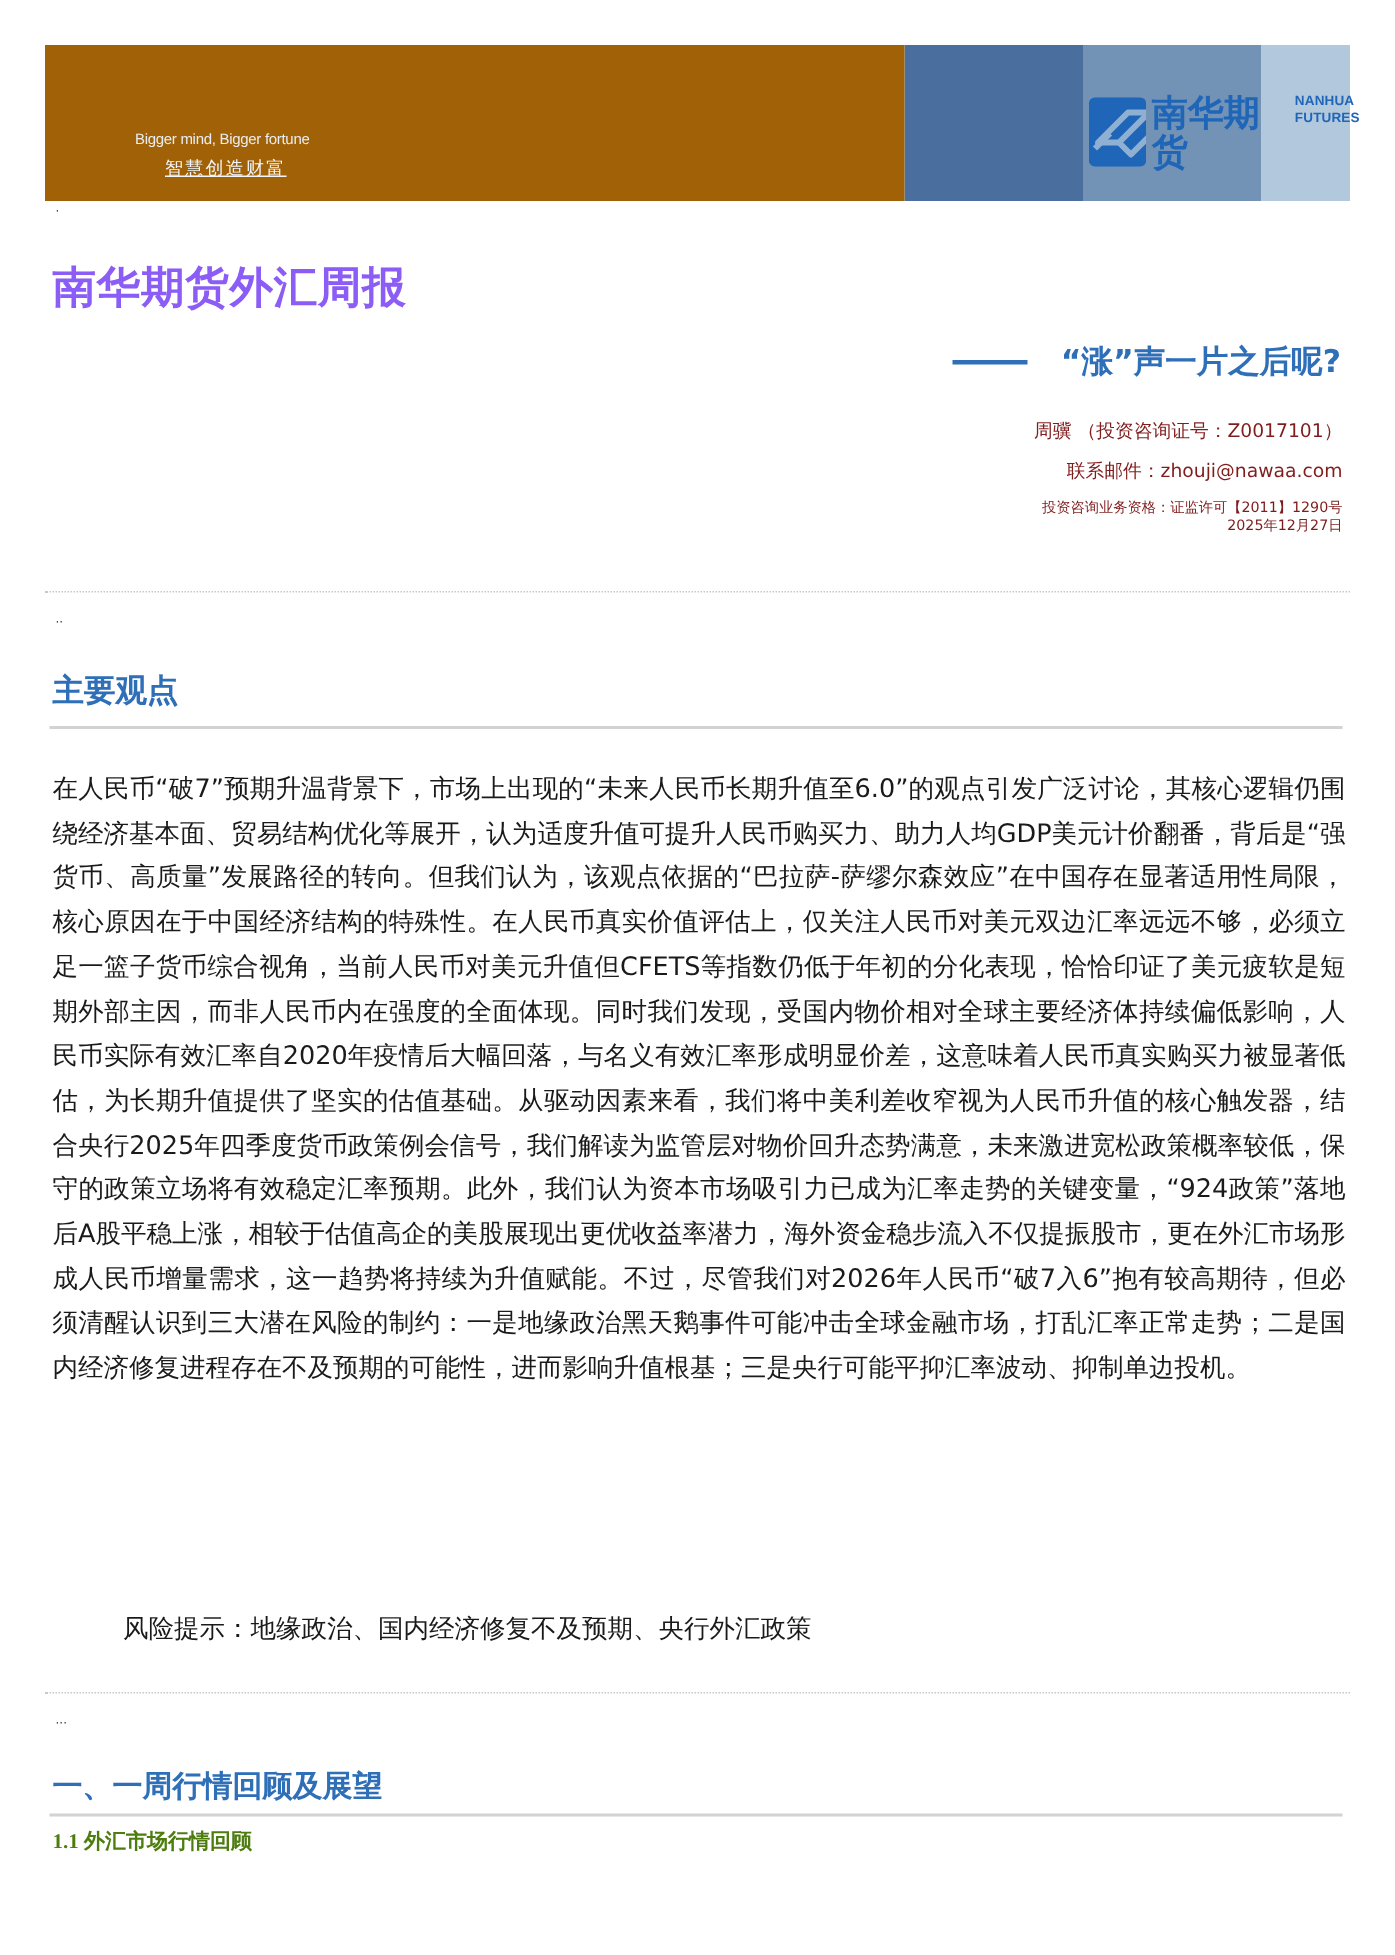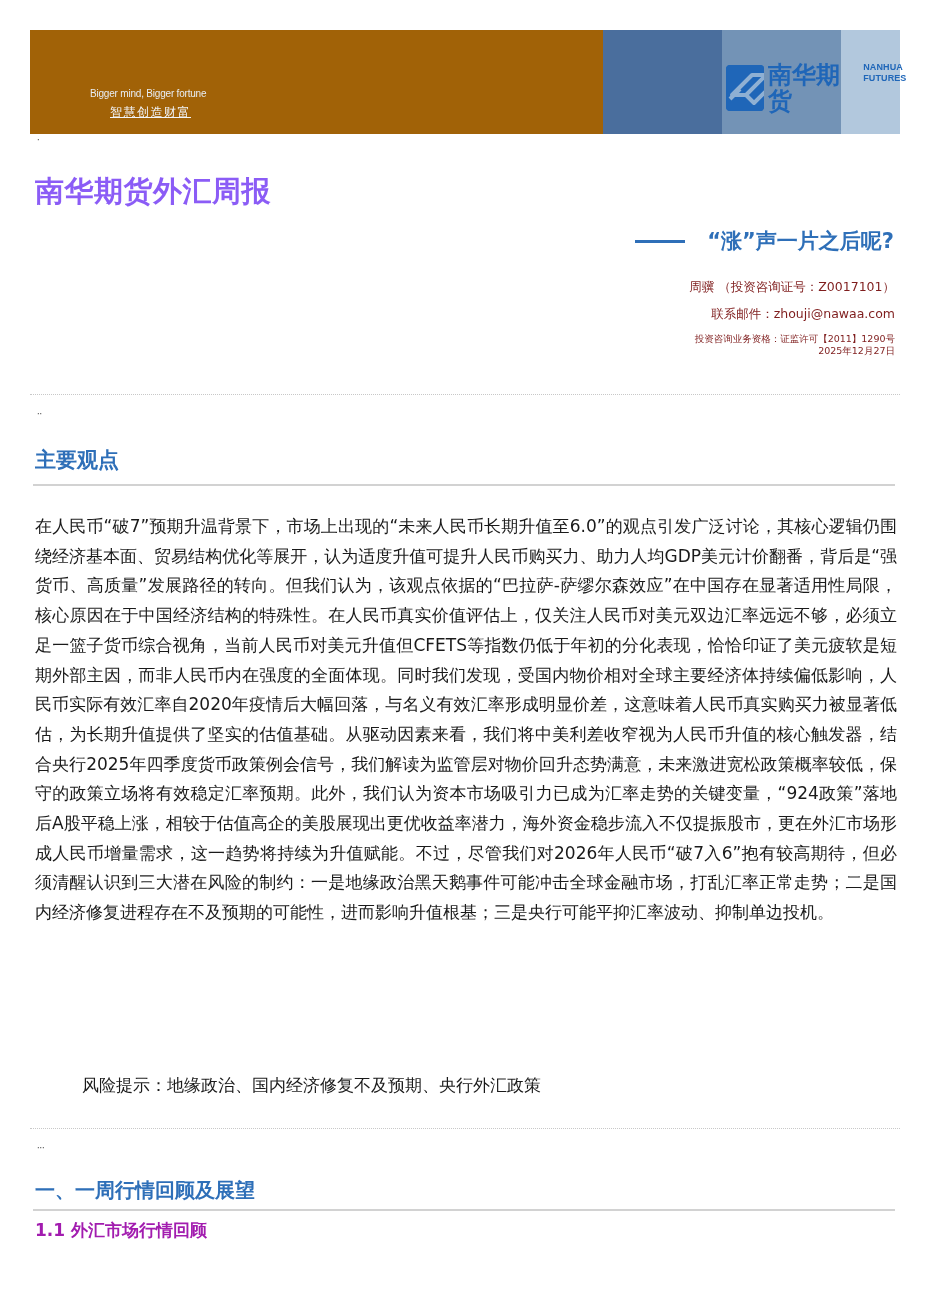--- a/index.html
+++ b/index.html
@@ -32,21 +32,21 @@
 
     .dotted-divider { position: absolute; left: 30px; width: 870px; border-top: 1px dotted #c8c8c8; }
 
     .section-heading { position: absolute; left: 35px; font-size: 21px; font-weight: bold; color: #2e6fb8; }
     .solid-divider { position: absolute; left: 33px; width: 862px; height: 2px; background: #d2d2d2; }
 
     .body-text { position: absolute; left: 35px; top: 512px; width: 862px; font-size: 17px; line-height: 29.7px; color: #1a1a1a; text-align: justify; }
     .risk-text { position: absolute; left: 35px; top: 1074px; font-size: 17px; color: #1a1a1a; margin-left: 47px; }
 
     .h1-section { position: absolute; left: 35px; top: 1177px; font-size: 20px; font-weight: bold; color: #2e6fb8; }
-    .h2-section { position: absolute; left: 35px; top: 1219px; font-size: 17px; font-weight: bold; color: #a21caf; }
+    .h2-section { position: absolute; left: 35px; top: 1219px; font-size: 14px; font-weight: bold; color: #4d7c0f; font-family: Liberation Serif, serif; }
   </style>
 </head>
 <body>
 
 <div class="banner">
   <div class="seg1">
     <span class="slogan-en">Bigger mind, Bigger fortune</span>
     <span class="slogan-cn">智慧创造财富</span>
   </div>
   <div class="seg2"></div>

